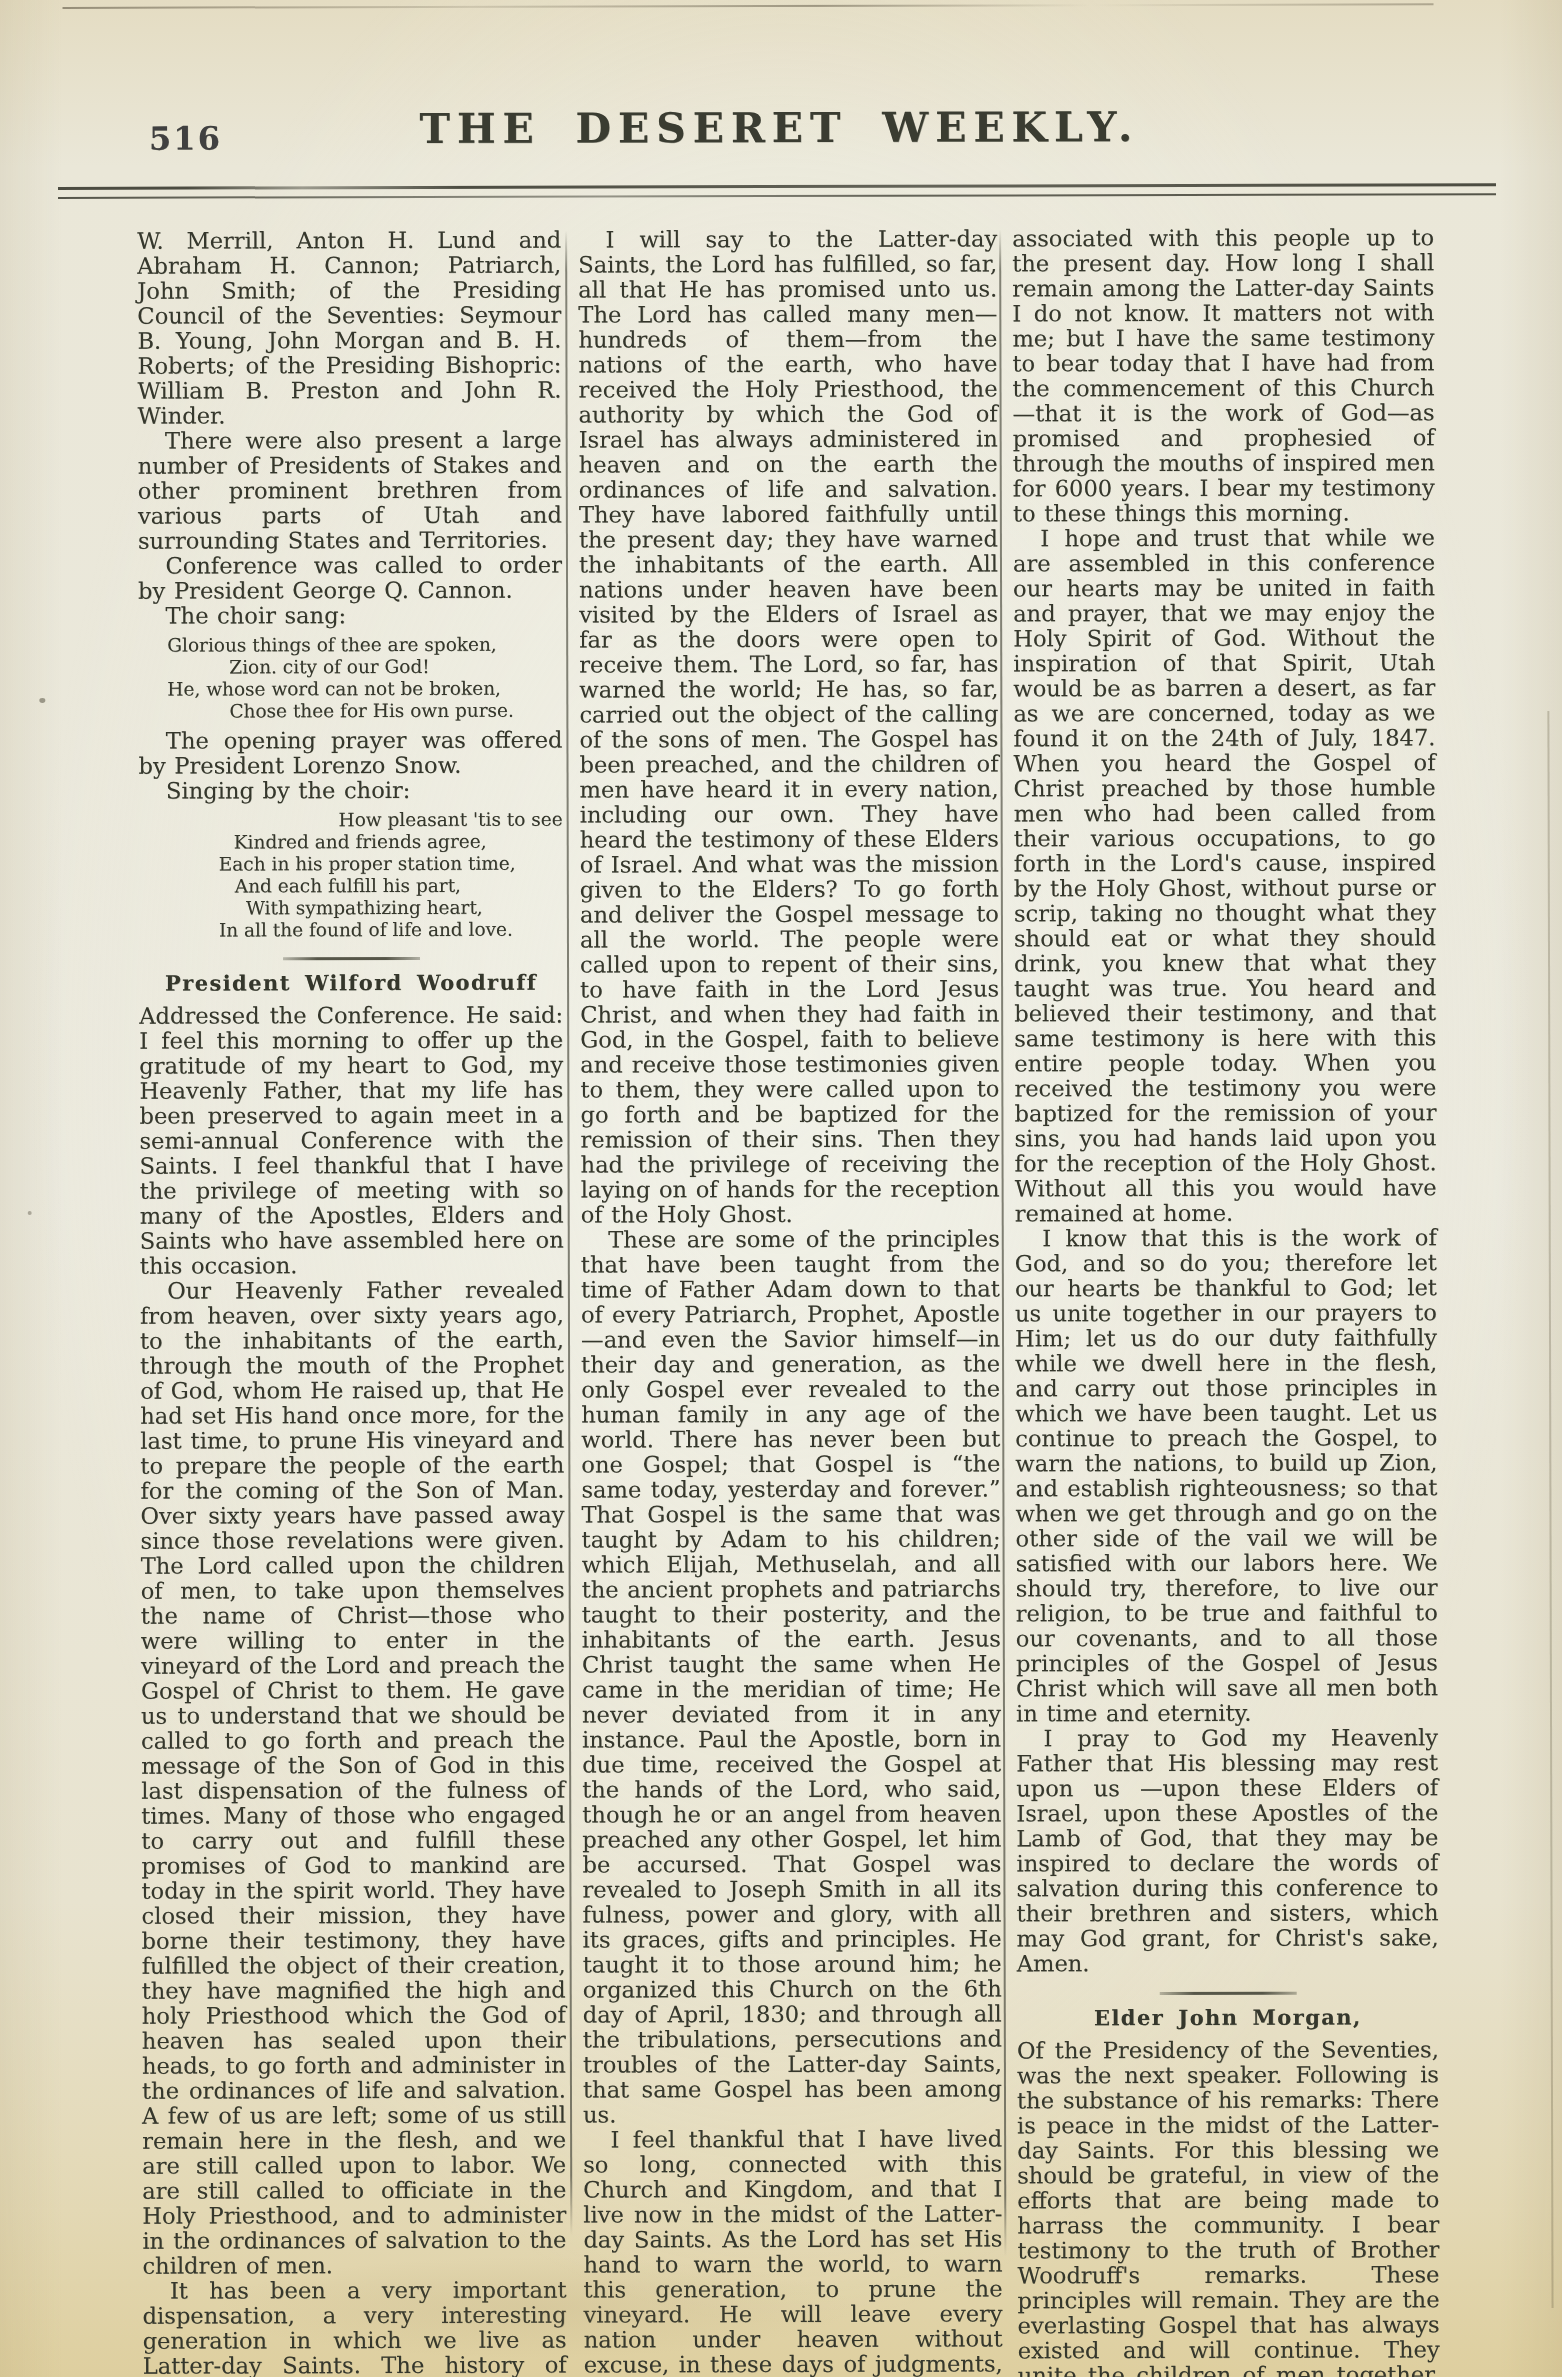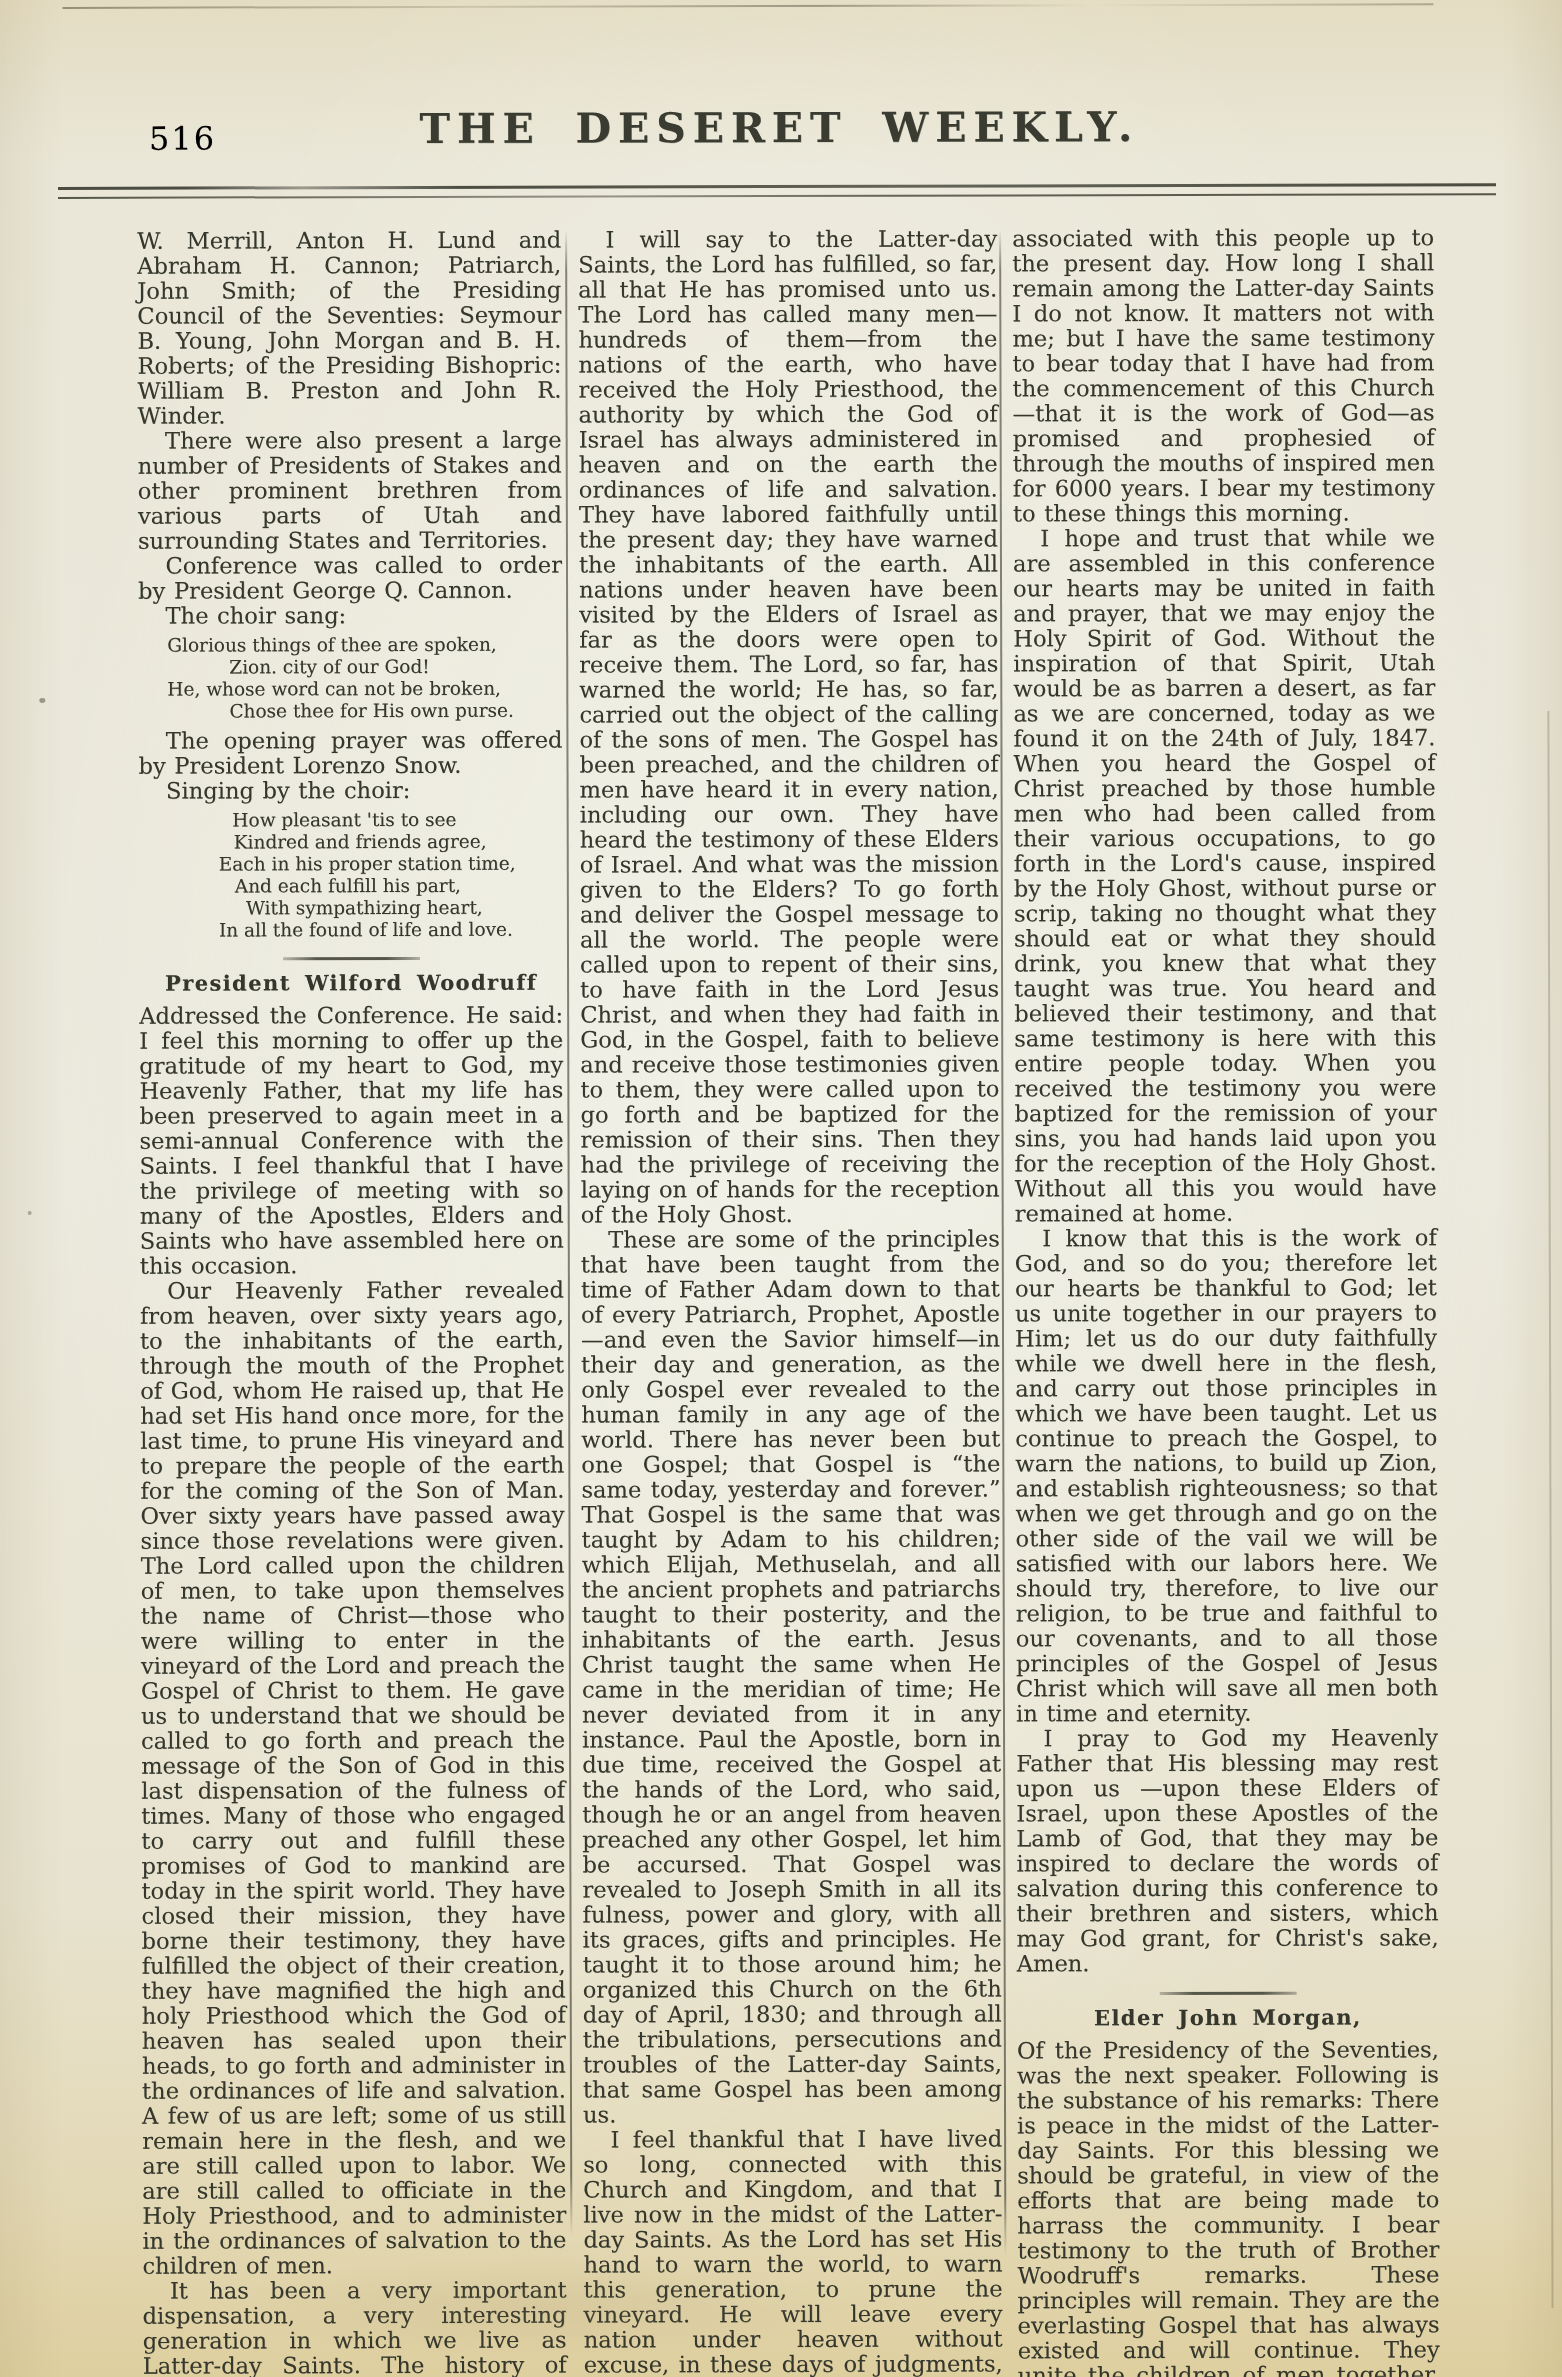--- a/index.html
+++ b/index.html
@@ -14,21 +14,21 @@
       linear-gradient(90deg, rgba(140,120,70,0.10) 0%, rgba(140,120,70,0) 4%, rgba(140,120,70,0) 96%, rgba(140,120,70,0.12) 100%),
       linear-gradient(180deg, #e4dcc2 0%, #eae7d8 7%, #ebe9dd 50%, #e8e3cf 80%, #e3d8b4 93%, #decf9f 100%);
   }
   .sheet{
     position:absolute;left:0;top:0;width:100%;height:100%;
     transform:rotate(-0.15deg);transform-origin:50% 40%;
   }
   
   .page-num{
     position:absolute;left:151px;top:118px;
-    font-size:32px;font-weight:400;letter-spacing:2.1px;color:#000000;
+    font-size:32px;font-weight:700;letter-spacing:2.1px;color:#404040;
     text-shadow:0.3px 0.3px 0.5px rgba(58,60,50,0.4);
   }
   .masthead{
     position:absolute;left:0;right:0;top:104px;text-align:center;
     font-size:41px;font-weight:700;letter-spacing:6.9px;word-spacing:13.7px;
     color:#3a3c31;text-shadow:0.4px 0.4px 0.5px rgba(58,60,50,0.45);
   }
   .double-rule{position:absolute;left:60px;top:185px;width:1438px;}
   .rule-a{height:3.4px;background:linear-gradient(90deg,#4c4c41 0%,#4c4c41 9%,rgba(76,76,65,.5) 17%,#4c4c41 28%,rgba(76,76,65,.85) 60%,#4c4c41 100%);}
   .rule-b{height:2.1px;margin-top:6.2px;background:linear-gradient(90deg,rgba(76,76,65,.95),rgba(76,76,65,.55) 38%,rgba(76,76,65,.85) 58%,rgba(76,76,65,.95));}
@@ -46,21 +46,21 @@
     font-size:22.6px;line-height:25px;text-align:justify;text-indent:27.4px;margin:0;
     text-shadow:0.3px 0.3px 0.4px rgba(56,59,48,0.35);
     word-spacing:1.4px;
   }
   .p.noindent{text-indent:0;}
   .verse{margin:5.5px 0 6.9px 29px;font-size:18.5px;line-height:22px;
     text-shadow:0.3px 0.3px 0.3px rgba(56,59,48,0.35);}
   .verse .vl{white-space:nowrap;}
   .verse .vl.in{margin-left:62px;}
   .verse2{margin-left:80px;}
-  .verse2 .vl:nth-child(1){margin-left:13.7px;}
+  .verse2 .vl:nth-child(1){margin-left:13.7px;text-align:right;}
   .verse2 .vl:nth-child(2){margin-left:15px;}
   .verse2 .vl:nth-child(4){margin-left:16px;}
   .verse2 .vl:nth-child(5){margin-left:27px;}
   .subhead{
     text-align:center;font-weight:700;font-size:21px;line-height:25px;
     letter-spacing:1.4px;word-spacing:5.5px;margin:9.6px 0 8.2px;
     text-shadow:0.3px 0.3px 0.4px rgba(56,59,48,0.4);
   }
   .divider{width:137px;height:2.7px;margin:16.4px auto 5.5px;
     background:linear-gradient(90deg,rgba(86,86,72,.35),#565648 25%,#565648 75%,rgba(86,86,72,.4));}

